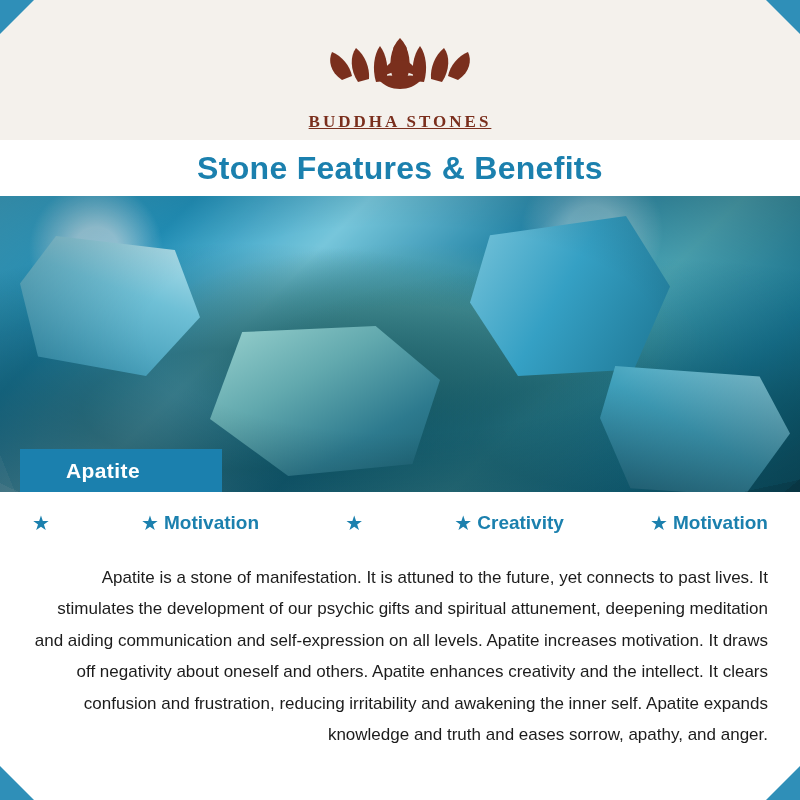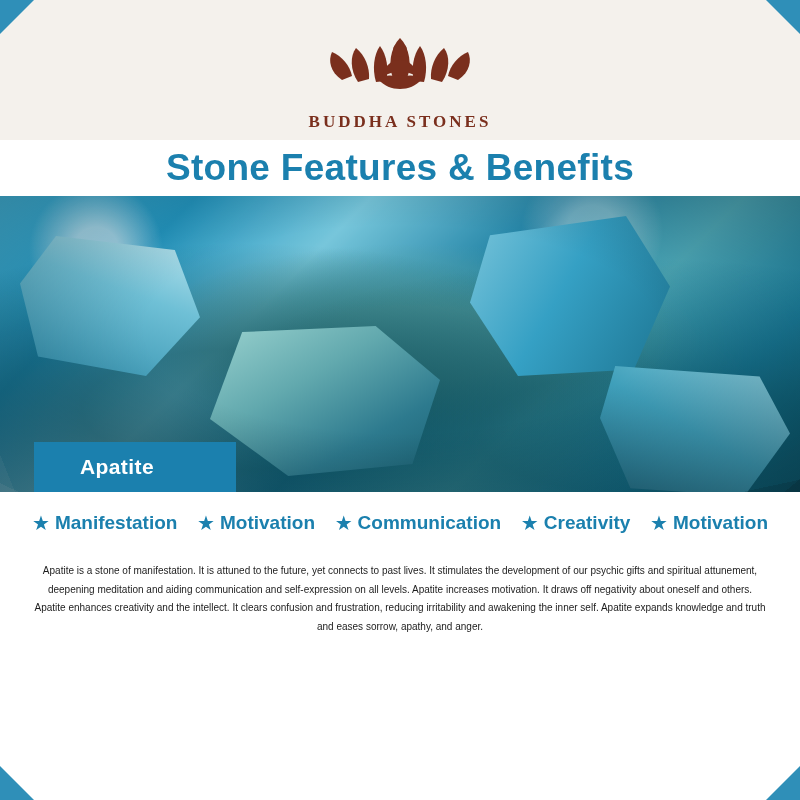--- a/index.html
+++ b/index.html
@@ -64,34 +64,35 @@
     display: block;
     margin: 0 auto;
   }
   .brand-name {
     margin-top: 6px;
     font-size: 17px;
     letter-spacing: 3px;
     font-weight: bold;
     color: #7a2f1d;
     font-family: "Liberation Serif", serif;
+    text-decoration: underline;
   }
   .title-band {
     position: absolute;
     left: 0;
     right: 0;
     bottom: 0;
     height: 56px;
     background: #ffffff;
     display: flex;
     align-items: center;
     justify-content: center;
   }
   .title-band .title {
-    font-size: 37px;
+    font-size: 32px;
     font-weight: bold;
     color: #1b80ae;
     letter-spacing: 0.3px;
   }
 
   
   .hero {
     position: relative;
     height: 296px;
     overflow: hidden;
@@ -145,23 +146,23 @@
     background: linear-gradient(210deg, #8fd2e2 0%, #3f9fba 50%, #22footer 100%);
     background: linear-gradient(210deg, #8fd2e2 0%, #3f9fba 50%, #226b82 100%);
   }
   .hero-vignette {
     position: absolute;
     inset: 0;
     background: radial-gradient(ellipse at 50% 45%, rgba(0,0,0,0) 45%, rgba(0,0,0,0.30) 100%);
   }
   .stone-label {
     position: absolute;
-    left: 34px;
+    left: 20px;
     bottom: 0;
-    height: 50px;
+    height: 43px;
     min-width: 202px;
     background: #1b80ae;
     color: #ffffff;
     font-size: 21px;
     font-weight: bold;
     display: flex;
     align-items: center;
     padding: 0 34px 0 46px;
     box-sizing: border-box;
     letter-spacing: 0.4px;
@@ -190,24 +191,24 @@
     font-size: 20px;
     margin-right: 5px;
     line-height: 1;
   }
   .benefit .benefit-label {
     color: #1b80ae;
     font-size: 19px;
     font-weight: bold;
   }
   .description {
-    font-size: 10px;
+    font-size: 17px;
     line-height: 1.85;
     color: #1c1c1c;
-    text-align: center;
+    text-align: right;
     margin-top: 28px;
   }
   .footer-space {
     height: 40px;
   }
 </style>
 </head>
 <body>
 
 <div class="page">
@@ -255,31 +256,29 @@
     <div class="hero-facets"></div>
     <div class="hero-vignette"></div>
     <div class="stone-label">Apatite</div>
   </div>
 
   <div class="body-area">
     <div class="benefits">
 
       <div class="benefit">
         <span class="star">★</span>
-        <span class="benefit-label">Manifestation</span>
       </div>
 
       <div class="benefit">
         <span class="star">★</span>
         <span class="benefit-label">Motivation</span>
       </div>
 
       <div class="benefit">
         <span class="star">★</span>
-        <span class="benefit-label">Communication</span>
       </div>
 
       <div class="benefit">
         <span class="star">★</span>
         <span class="benefit-label">Creativity</span>
       </div>
 
       <div class="benefit">
         <span class="star">★</span>
         <span class="benefit-label">Motivation</span>

